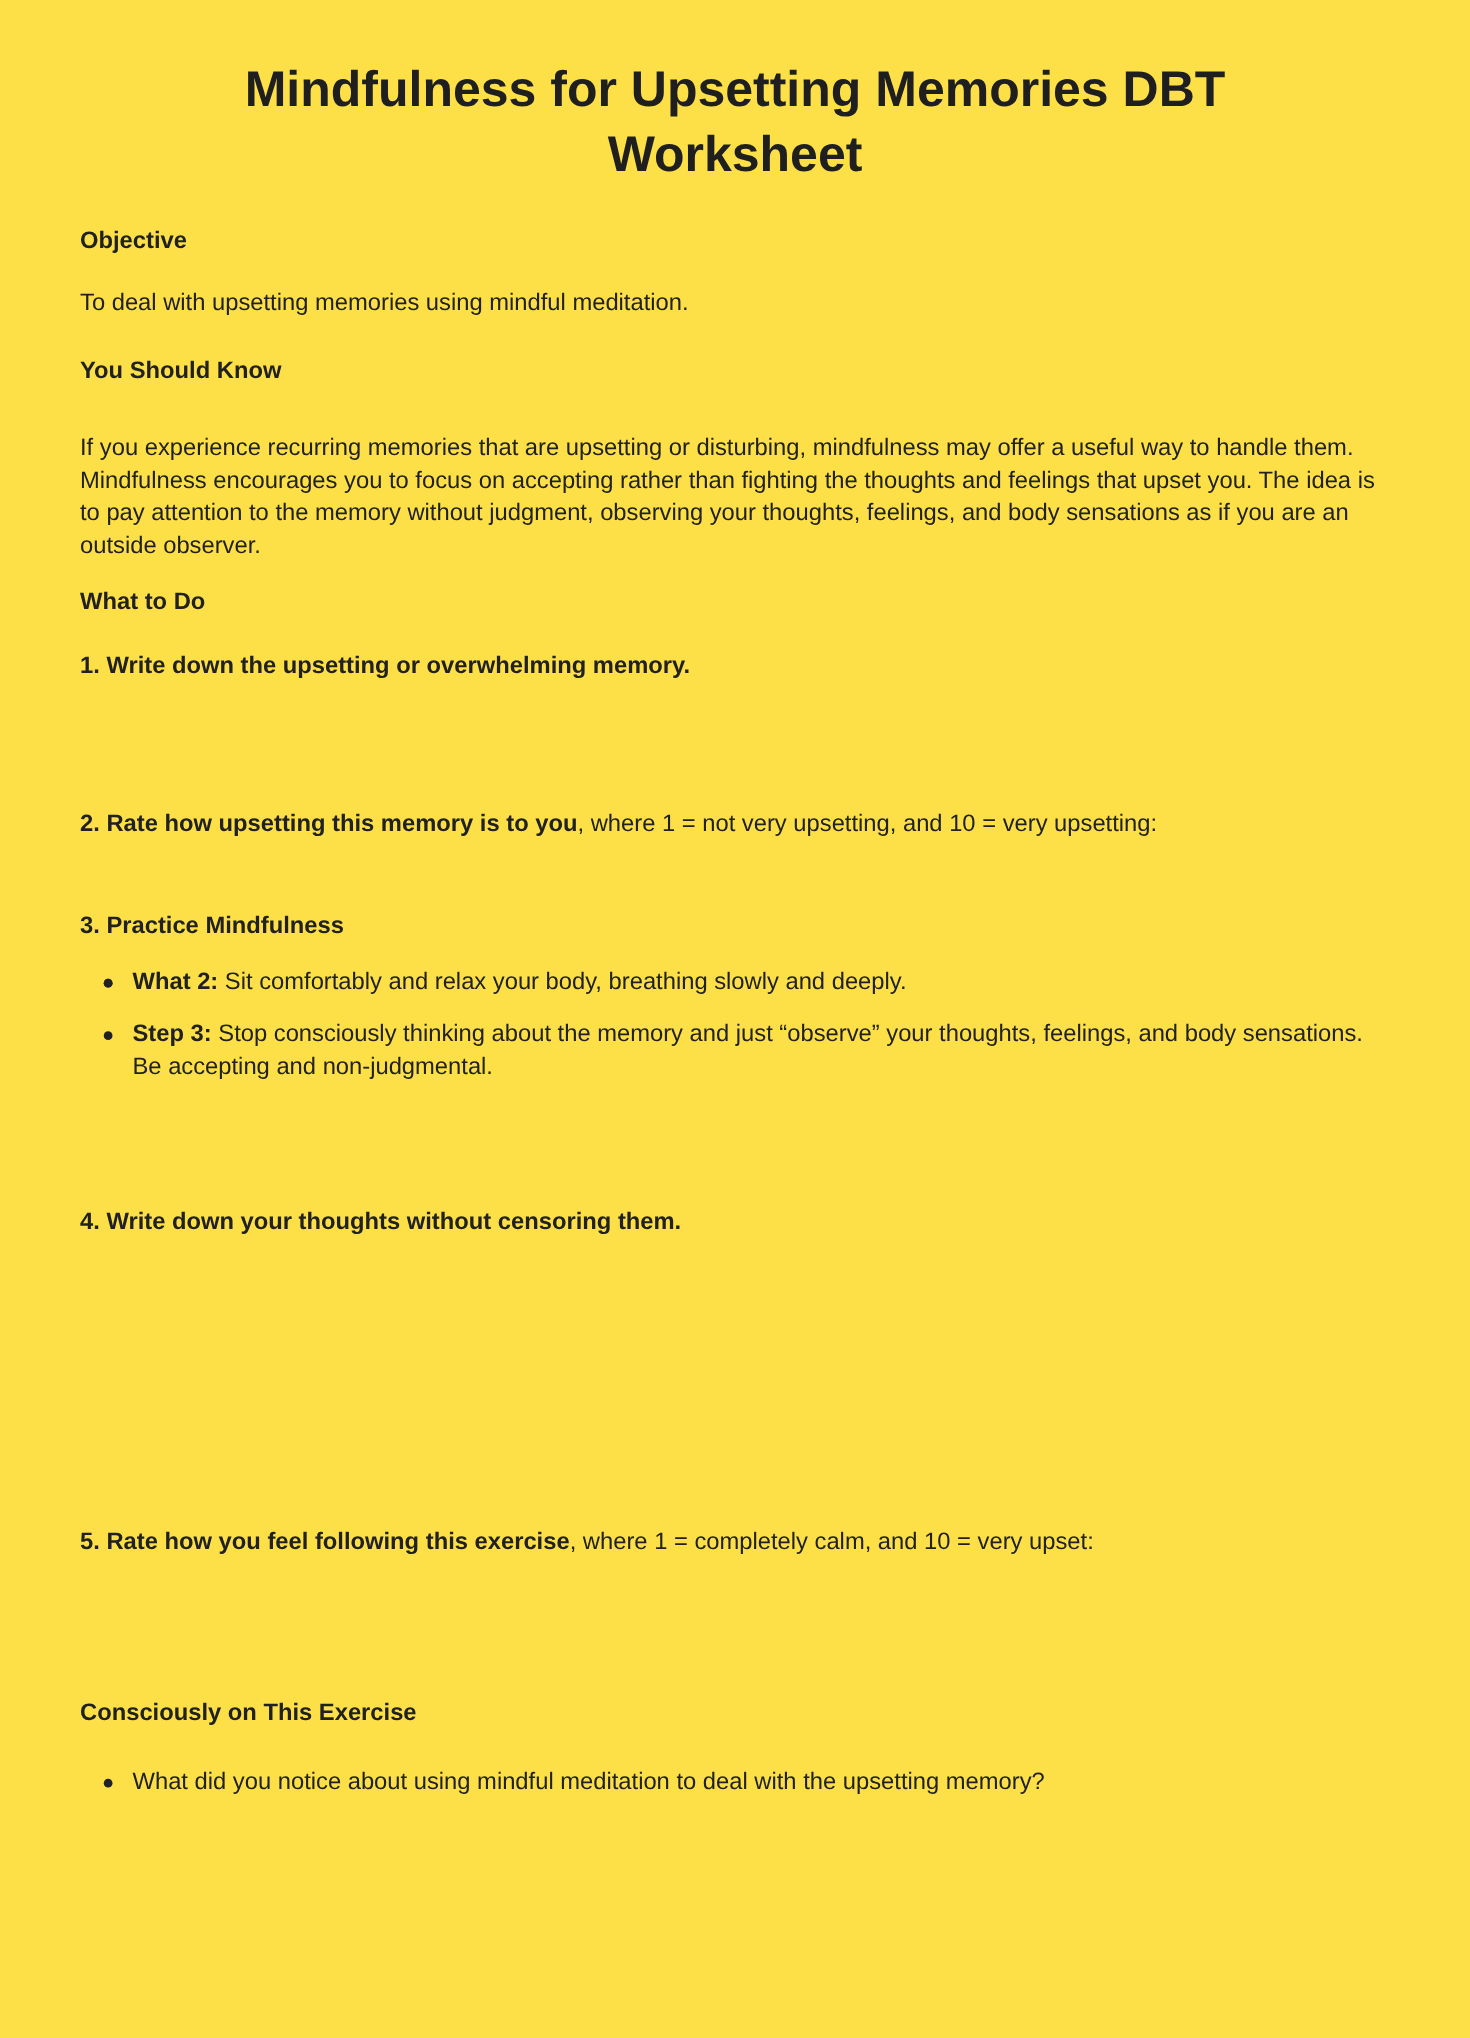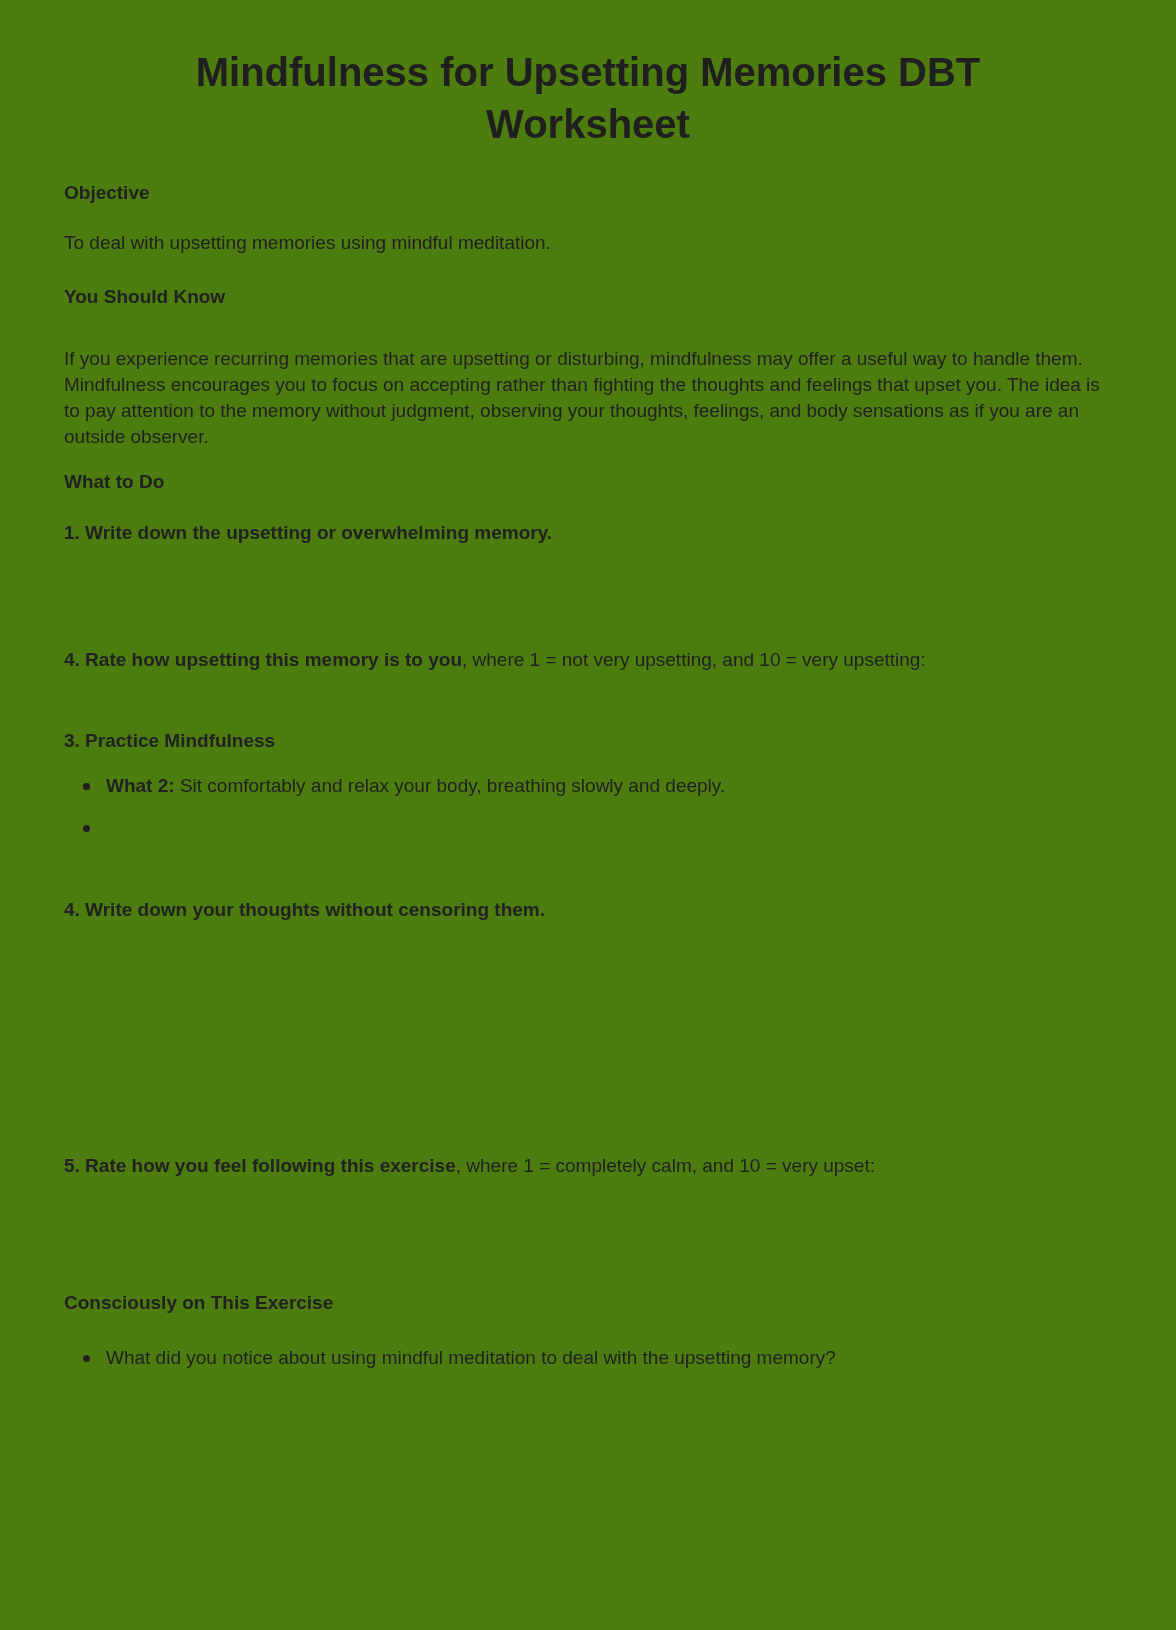--- a/index.html
+++ b/index.html
@@ -3,21 +3,21 @@
 <meta charset="utf-8">
 <style>
   * { margin: 0; padding: 0; box-sizing: border-box; }
   html, body { background: #e8e8e8; }
   body { font-family: "Liberation Sans", "DejaVu Sans", sans-serif; }
 
   .page {
     width: 1176px;
     min-height: 1630px;
     margin: 0 auto;
-    background: #4d7c0f;
+    background: #fde047;
     color: #212121;
     padding: 46px 64px 40px 64px;
     overflow: hidden;
   }
 
   .doc-title {
     font-size: 40px;
     line-height: 52px;
     font-weight: bold;
     text-align: center;
@@ -79,35 +79,36 @@
 
   <h2 class="h-section" id="ysk-heading">You Should Know</h2>
 
   <p class="body-text" id="ysk-text">If you experience recurring memories that are upsetting or disturbing, mindfulness may offer a useful way to handle them. Mindfulness encourages you to focus on accepting rather than fighting the thoughts and feelings that upset you. The idea is to pay attention to the memory without judgment, observing your thoughts, feelings, and body sensations as if you are an outside observer.</p>
 
   <h2 class="h-section" id="wtd-heading">What to Do</h2>
 
   <h3 class="q-heading" id="question-1">1. Write down the upsetting or overwhelming memory.</h3>
 
   <p class="q-line" id="question-2">
-    <strong>4. Rate how upsetting this memory is to you</strong><span>, where 1 = not very upsetting, and 10 = very upsetting:</span>
+    <strong>2. Rate how upsetting this memory is to you</strong><span>, where 1 = not very upsetting, and 10 = very upsetting:</span>
   </p>
 
   <h3 class="q-heading" id="question-3">3. Practice Mindfulness</h3>
 
   <div id="steps-list">
     <div class="step-row">
       <span class="bullet"></span>
     </div>
     <div class="step-row">
       <span class="bullet"></span>
       <span><strong>What 2:</strong><span> Sit comfortably and relax your body, breathing slowly and deeply.</span></span>
     </div>
     <div class="step-row">
       <span class="bullet"></span>
+      <span><strong>Step 3:</strong><span> Stop consciously thinking about the memory and just “observe” your thoughts, feelings, and body sensations. Be accepting and non-judgmental.</span></span>
     </div>
   </div>
 
   <h3 class="q-heading" id="question-4">4. Write down your thoughts without censoring them.</h3>
 
   <p class="q-line" id="question-5">
     <strong>5. Rate how you feel following this exercise</strong><span>, where 1 = completely calm, and 10 = very upset:</span>
   </p>
 
   <h2 class="h-section" id="reflections-heading">Consciously on This Exercise</h2>

